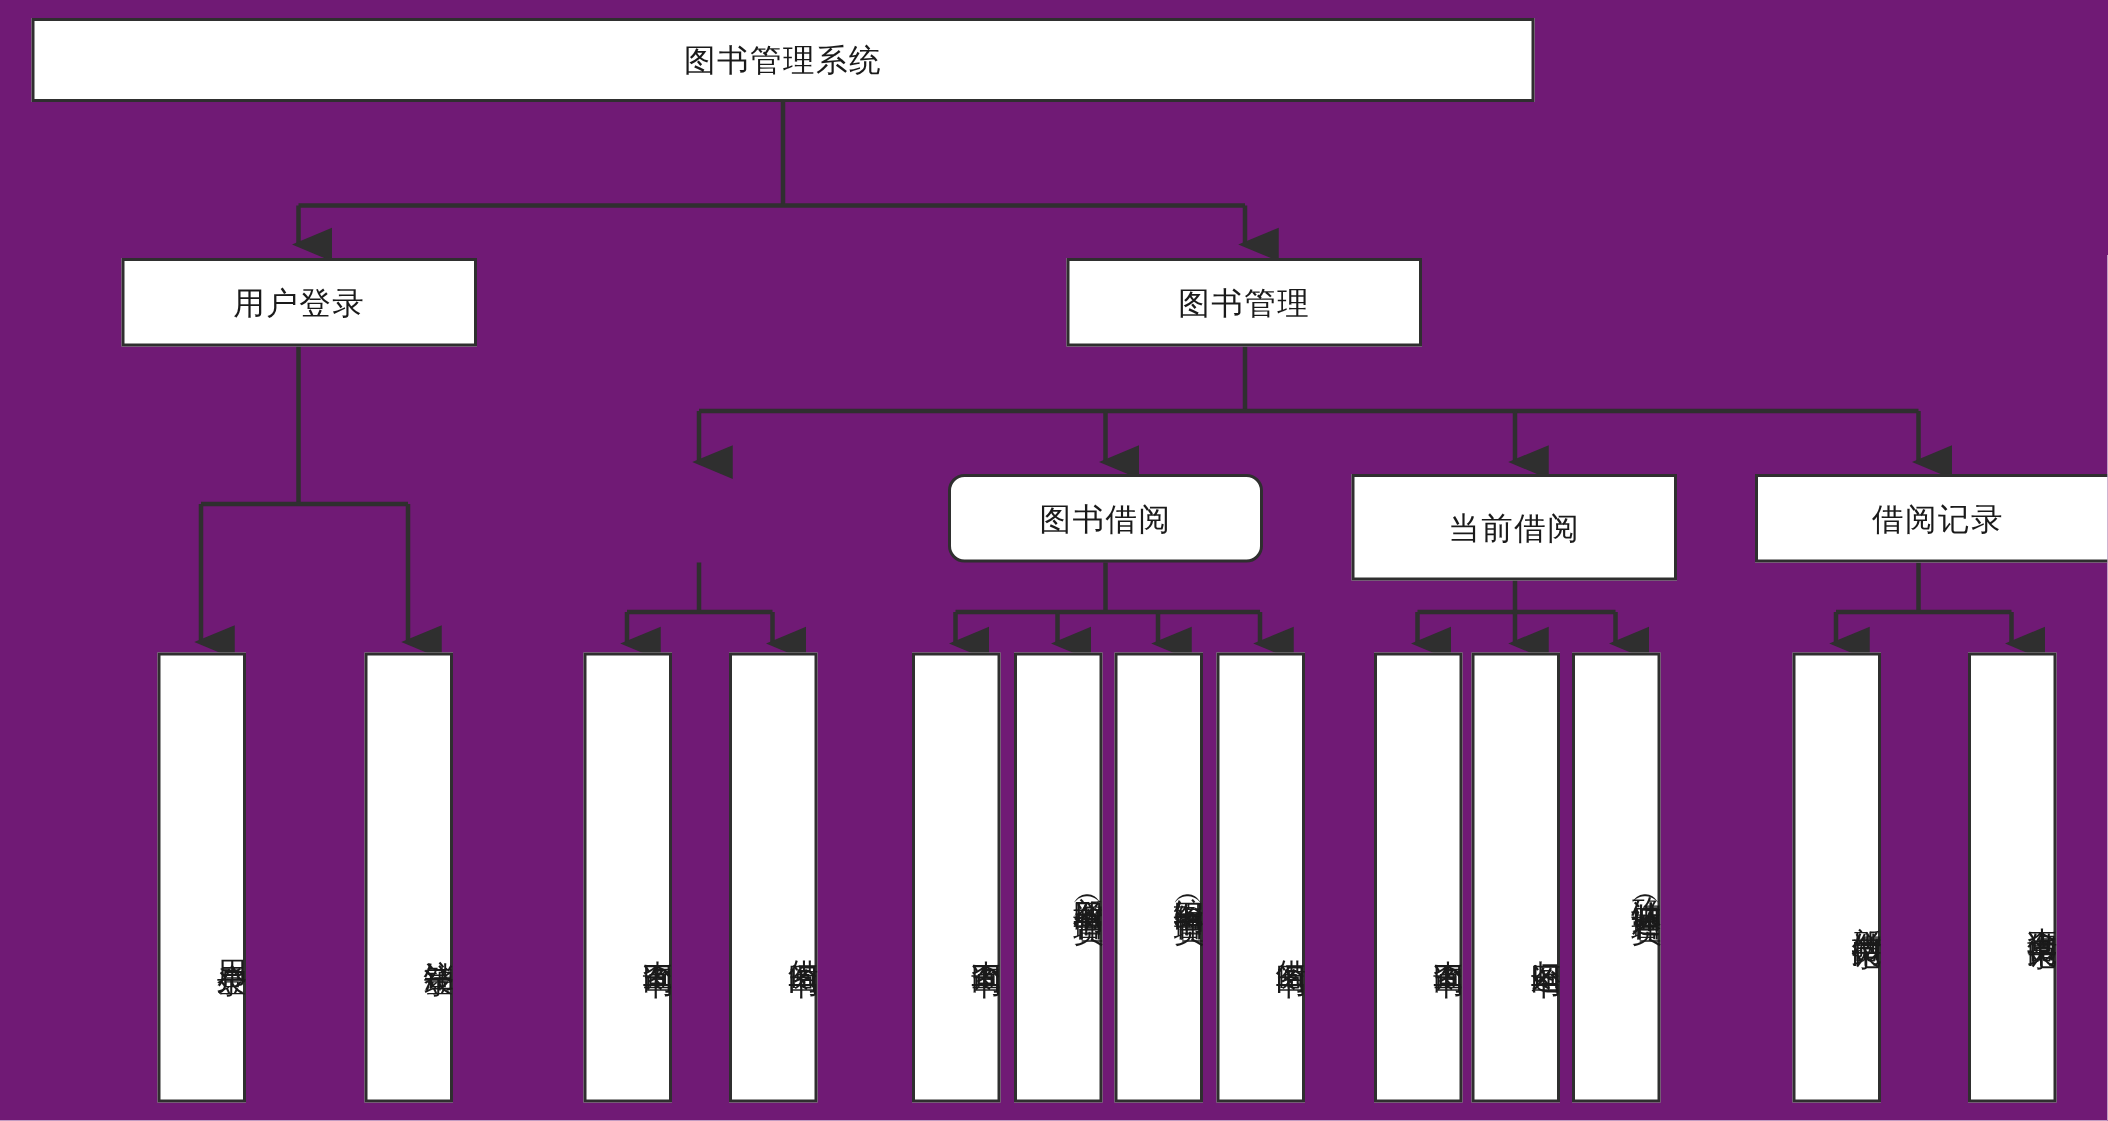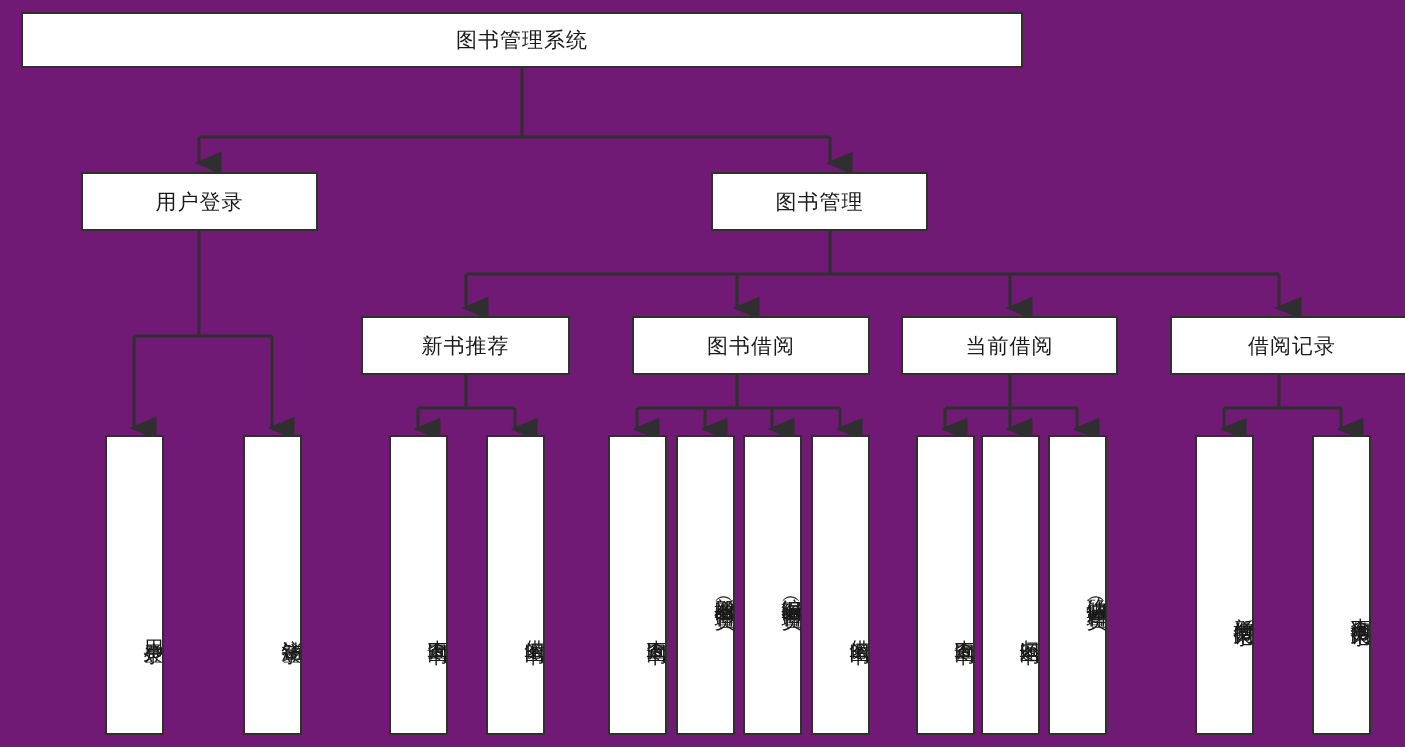--- a/index.html
+++ b/index.html
@@ -108,25 +108,24 @@
       <path d="M 1279 375 L 1279 408"></path>
       <path d="M 1224 408 L 1341 408"></path>
       <path d="M 1224 408 L 1224 429" marker-end="url(#arrow)"></path>
       <path d="M 1341 408 L 1341 429" marker-end="url(#arrow)"></path>
     </g>
   </svg>
 
   <div class="node horiz" style="left:21px; top:12px; width:1002px; height:56px;">图书管理系统</div>
 
   <div class="node horiz" style="left:81px; top:172px; width:237px; height:59px;">用户登录</div>
-  <div class="node horiz" style="left:711px; top:172px; width:217px; height:59px;">图书管理</div>
+  <div class="node horiz" style="left:711px; top:172px; width:237px; height:59px;">图书管理</div>
 
-  <div class="node horiz" style="left:361px; top:316px; width:209px; height:59px;">新书推荐</div>
-  <div class="node horiz" style="left:632px; top:316px; width:238px; height:59px;">图书借阅</div>
-  <div class="node horiz" style="left:901px; top:316px; width:217px; height:59px;">当前借阅</div>
+  <div class="node horiz" style="left:632px; top:316px; width:210px; height:59px;border-radius:11px;">图书借阅</div>
+  <div class="node horiz" style="left:901px; top:316px; width:217px; height:71px;">当前借阅</div>
   <div class="node horiz" style="left:1170px; top:316px; width:244px; height:59px;">借阅记录</div>
 
   <div class="node vert" style="left:105px; top:435px; width:59px; height:300px; padding-top:85px;">用户登录</div>
   <div class="node vert" style="left:243px; top:435px; width:59px; height:300px; padding-top:85px;">注销登录</div>
 
   <div class="node vert" style="left:389px; top:435px; width:59px; height:300px; padding-top:85px;">查询图书</div>
   <div class="node vert" style="left:486px; top:435px; width:59px; height:300px; padding-top:85px;">借阅图书</div>
 
   <div class="node vert" style="left:608px; top:435px; width:59px; height:300px; padding-top:85px;">查询图书</div>
   <div class="node vert" style="left:676px; top:435px; width:59px; height:300px; padding-top:12px;">新增图书（管理员）</div>

